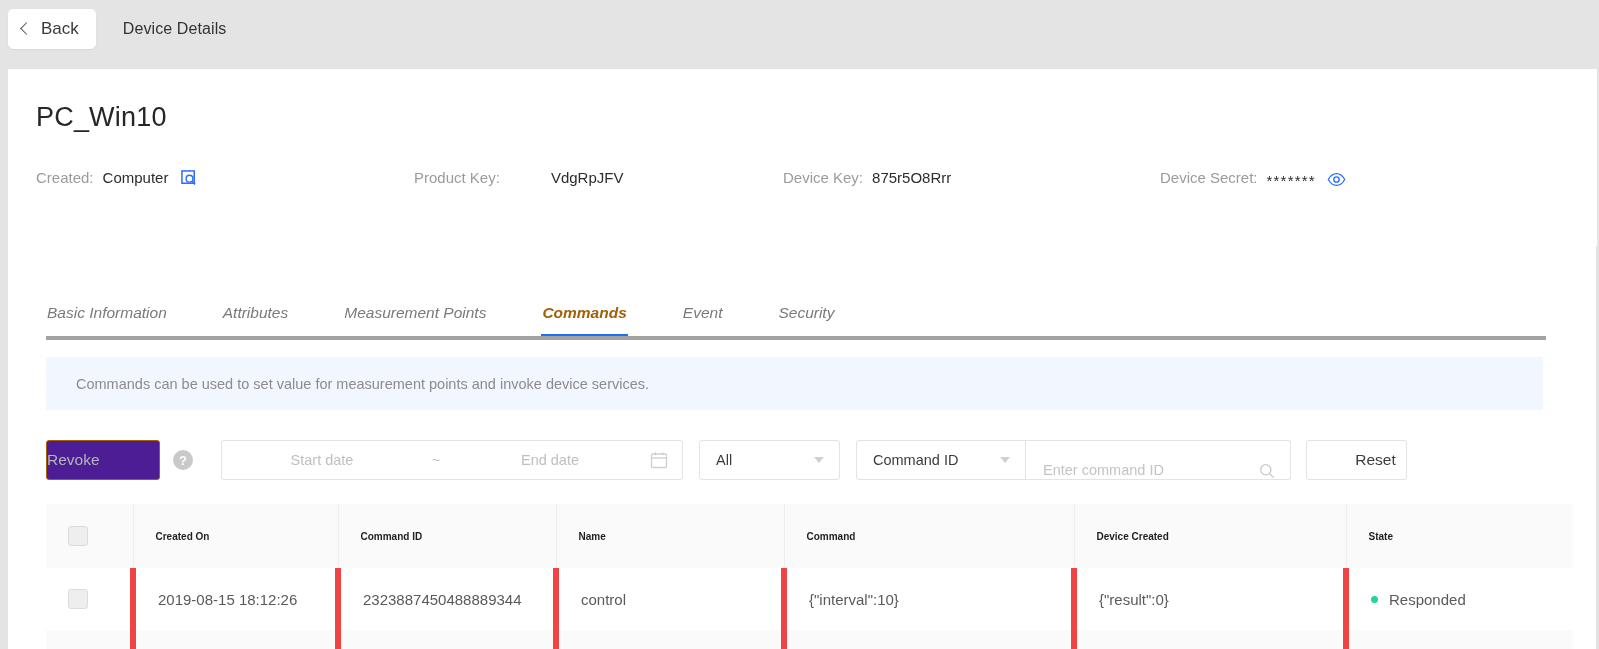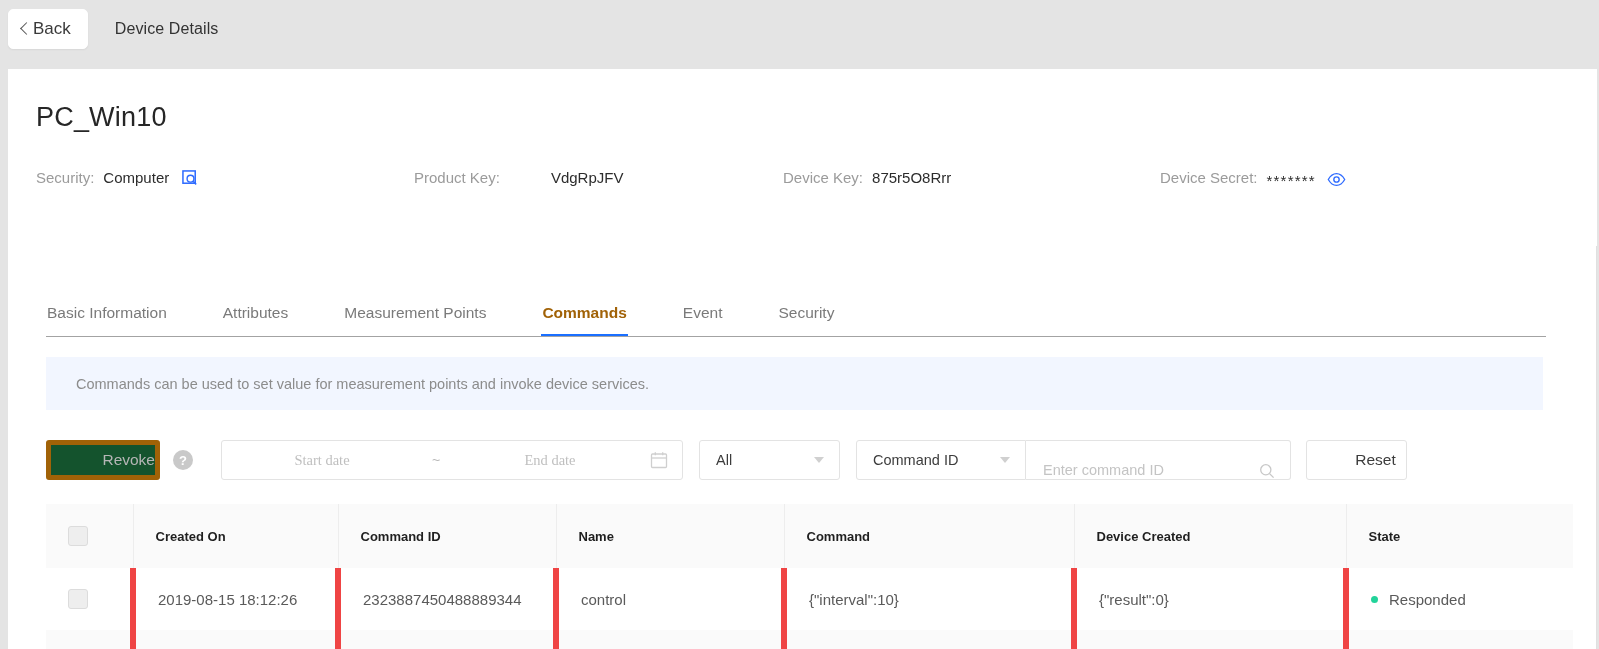--- a/index.html
+++ b/index.html
@@ -35,20 +35,21 @@
     background: #e4e4e4;
     display: flex;
     align-items: center;
     padding-left: 8px;
     box-sizing: border-box;
   }
   .back-button {
     display: inline-flex;
     align-items: center;
     justify-content: center;
+    gap: 8px;
     height: 40px;
     padding: 0 16px 0 13px;
     background: #ffffff;
     border: 1px solid #ffffff;
     border-radius: 5px;
     box-shadow: 0 1px 2px rgba(0,0,0,0.06);
     font-size: 17px;
     color: #3a3a3a;
     cursor: pointer;
     box-sizing: border-box;
@@ -155,23 +156,24 @@
     border-right: 1px solid #e0e0e0;
   }
 
   
   .tabs {
     position: absolute;
     left: 38px;
     top: 44px;
     width: 1500px;
     height: 46px;
-    border-bottom: 1px solid #a3a3a3;
+    border-bottom: 4px solid #a3a3a3;
     display: flex;
     align-items: flex-start;
+    font-style: italic;
   }
   .tab {
     position: relative;
     height: 45px;
     display: flex;
     align-items: center;
     font-size: 15.5px;
     color: #7a7a7a;
     cursor: pointer;
     margin-right: 54px;
@@ -216,28 +218,28 @@
     left: 38px;
     top: 194px;
     width: 1500px;
     height: 40px;
     display: flex;
     align-items: center;
   }
   .btn-revoke {
     width: 114px;
     height: 40px;
-    background: #14532d;
-    border: 5px solid #a16207;
+    background: #4c1d95;
+    border: 1px solid #a16207;
     border-radius: 3px;
     color: #b6b6b6;
     font-size: 15.5px;
     display: flex;
     align-items: center;
-    justify-content: flex-end;
+    justify-content: flex-start;
     cursor: not-allowed;
     box-sizing: border-box;
   }
   .help-icon {
     margin-left: 13px;
     width: 20px;
     height: 20px;
     border-radius: 50%;
     background: #c9c9c9;
     color: #ffffff;
@@ -258,21 +260,20 @@
     display: flex;
     align-items: center;
     box-sizing: border-box;
     cursor: pointer;
   }
   .date-field {
     flex: 1;
     text-align: center;
     font-size: 14.5px;
     color: #bfbfbf;
-    font-family: Liberation Serif, serif;
   }
   .date-sep {
     width: 28px;
     text-align: center;
     color: #b8b8b8;
     font-size: 14px;
   }
   .calendar-icon {
     width: 18px;
     height: 18px;
@@ -370,21 +371,21 @@
     overflow: hidden;
   }
   table.cmd-table {
     border-collapse: collapse;
     table-layout: fixed;
     width: 1527px;
   }
   table.cmd-table th {
     height: 64px;
     background: #fafafa;
-    font-size: 13px;
+    font-size: 10px;
     font-weight: 700;
     color: #1f1f1f;
     text-align: left;
     padding: 0 0 0 22px;
     border-right: 1px solid #ededed;
     box-sizing: border-box;
   }
   table.cmd-table th:last-child { border-right: none; }
   table.cmd-table td {
     height: 62px;
@@ -443,21 +444,21 @@
     </div>
     <div class="page-title">Device Details</div>
   </div>
 
   <div class="summary-card">
     <div class="device-name">PC_Win10</div>
 
     <div class="meta-row">
 
       <div class="meta-item i0">
-        <span class="meta-label">Security:</span>
+        <span class="meta-label">Created:</span>
         <span class="meta-value">Computer</span>
         <span class="icon-inspect">
           <svg viewBox="0 0 18 18" width="17" height="17">
             <rect x="1" y="1" width="13" height="13" fill="none" stroke="#2e6bff" stroke-width="1.6"></rect>
             <circle cx="9" cy="9.2" r="3.6" fill="#ffffff" stroke="#2e6bff" stroke-width="1.5"></circle>
             <line x1="11.8" y1="12" x2="15" y2="15.2" stroke="#2e6bff" stroke-width="1.6"></line>
           </svg>
         </span>
       </div>
 

